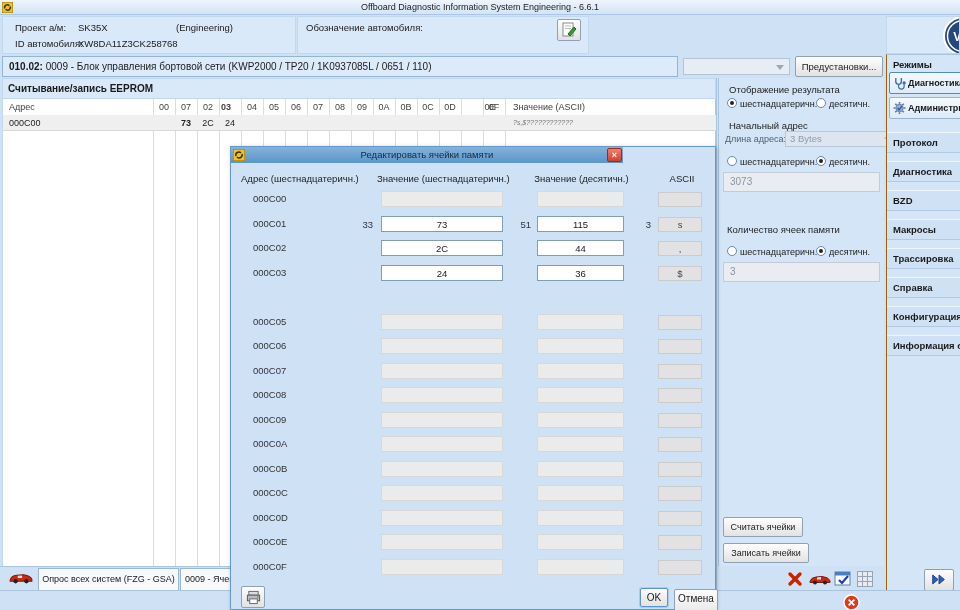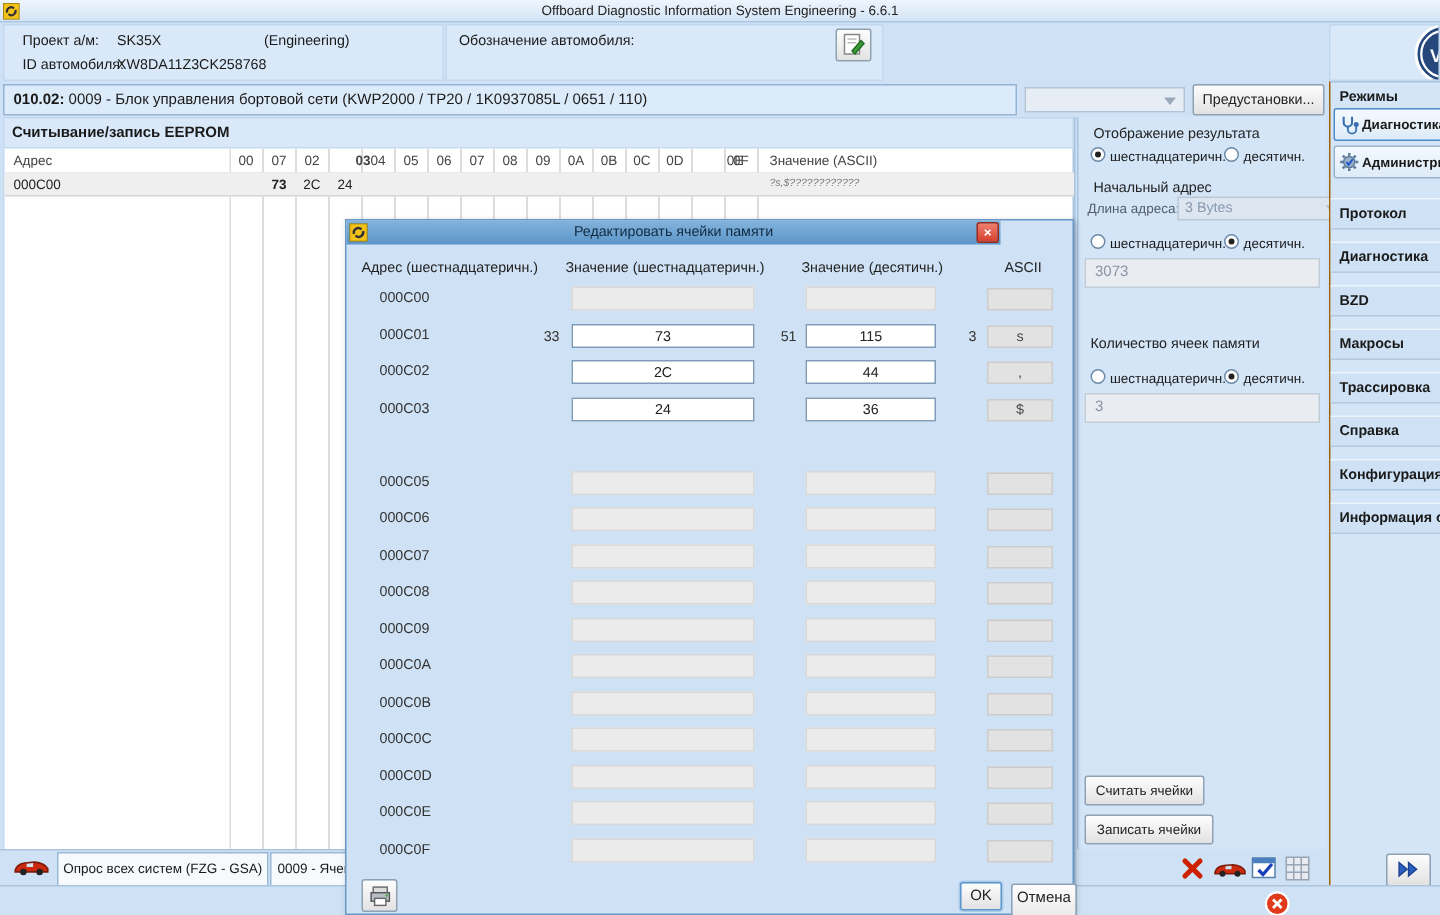--- a/index.html
+++ b/index.html
@@ -52,21 +52,21 @@
   .modebtn svg { position:absolute; left:3px; top:3px; }
   .section { position:absolute; left:0; width:74px; height:21px; background:#cfe1f4; border-top:1px solid #ecf4fc; border-bottom:1px solid #b2c9e2; line-height:19px; padding-left:6px; white-space:nowrap; }
 
   
   .tabbar { position:absolute; left:0; top:566px; width:716px; height:24px; background:#cfe2f5; border-top:1px solid #aac4de; }
   .tab { position:absolute; top:1px; height:23px; background:#f6fafd; border:1px solid #9ab8d6; border-bottom:none; font-size:9px; line-height:21px; text-align:center; white-space:nowrap; overflow:hidden; }
   .statusbar { position:absolute; left:0; top:590px; width:960px; height:20px; background:#cfe2f5; border-top:1px solid #aac4de; }
 
   
   .dialog { position:absolute; left:230px; top:146px; width:486px; height:464px; background:#cfe2f5; border:1px solid #6899c6; z-index:10; box-shadow:1px 1px 4px rgba(0,0,0,.25); }
-  .dtitle { position:absolute; left:0; top:0; width:436px; height:16px; background:linear-gradient(#83b3dc,#5b95c8); }
+  .dtitle { position:absolute; left:0; top:0; width:392px; height:16px; background:linear-gradient(#83b3dc,#5b95c8); }
   .dtitle .txt { position:absolute; left:0; width:100%; text-align:center; font-size:9.5px; line-height:16px; color:#102a40; }
   .dclose { position:absolute; right:1px; top:1px; width:15px; height:14px; background:linear-gradient(#ef8070,#d4402c); border:1px solid #9c2a1a; border-radius:2px; color:#fff; font-size:9px; line-height:12px; text-align:center; font-weight:bold; }
   .dhead { position:absolute; font-size:9.5px; color:#222; text-align:center; white-space:nowrap; }
   .drow { position:absolute; left:0; width:486px; height:18px; }
   .daddr { position:absolute; left:22px; top:2px; font-size:9.5px; color:#333; }
   .dnote { position:absolute; top:3px; width:22px; text-align:right; font-size:9.5px; color:#333; }
   .din { position:absolute; top:0; height:16px; font-family:"Liberation Sans",sans-serif; font-size:9.5px; text-align:center; color:#222; }
   .din.en { background:#fff; border:1px solid #7f9db9; }
   .din.dis { background:#ebebeb; border:1px solid #d8d8d8; }
   .dascii { position:absolute; top:1px; left:427px; width:44px; height:15px; background:#e2e2e2; border:1px solid #cccccc; text-align:center; font-size:9.5px; line-height:13px; color:#444; }
@@ -129,21 +129,21 @@
   <div class="eeprom-title">Считывание/запись EEPROM</div>
 
   <div class="etable">
     <div class="gridcols"></div>
     <div class="vl-ascii"></div>
 
     <div class="th" style="left:6px;top:0;">Адрес</div>
     <div class="th c" style="left:150px;top:0;">00</div>
     <div class="th c" style="left:172px;top:0;">07</div>
     <div class="th c" style="left:194px;top:0;">02</div>
-    <div class="th c" style="left:228px;top:0;font-weight:bold;">03</div>
+    <div class="th c" style="left:212px;top:0;font-weight:bold;">03</div>
     <div class="th c" style="left:238px;top:0;">04</div>
     <div class="th c" style="left:260px;top:0;">05</div>
     <div class="th c" style="left:282px;top:0;">06</div>
     <div class="th c" style="left:304px;top:0;">07</div>
     <div class="th c" style="left:326px;top:0;">08</div>
     <div class="th c" style="left:348px;top:0;">09</div>
     <div class="th c" style="left:370px;top:0;">0A</div>
     <div class="th c" style="left:392px;top:0;">0B</div>
     <div class="th c" style="left:414px;top:0;">0C</div>
     <div class="th c" style="left:436px;top:0;">0D</div>

